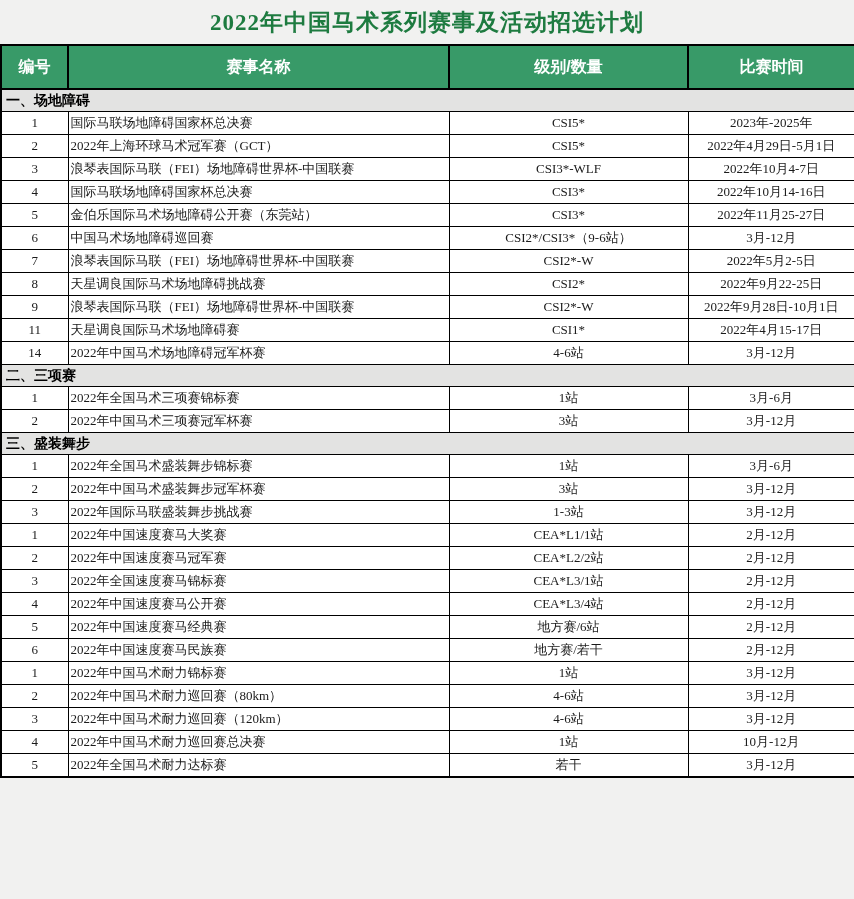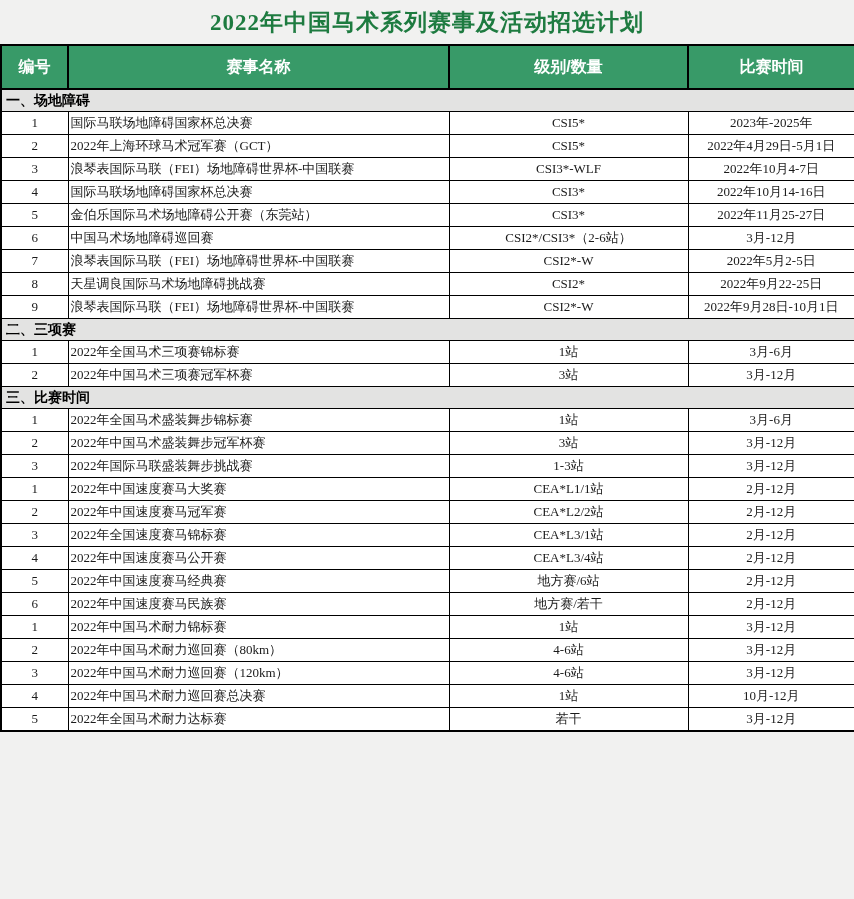--- a/index.html
+++ b/index.html
@@ -119,21 +119,21 @@
   <tr class="data-row">
     <td class="cell-num">5</td>
     <td class="cell-name">金伯乐国际马术场地障碍公开赛（东莞站）</td>
     <td class="cell-level">CSI3*</td>
     <td class="cell-time">2022年11月25-27日</td>
   </tr>
 
   <tr class="data-row">
     <td class="cell-num">6</td>
     <td class="cell-name">中国马术场地障碍巡回赛</td>
-    <td class="cell-level">CSI2*/CSI3*（2-6站）</td>
+    <td class="cell-level">CSI2*/CSI3*（9-6站）</td>
     <td class="cell-time">3月-12月</td>
   </tr>
 
   <tr class="data-row">
     <td class="cell-num">7</td>
     <td class="cell-name">浪琴表国际马联（FEI）场地障碍世界杯-中国联赛</td>
     <td class="cell-level">CSI2*-W</td>
     <td class="cell-time">2022年5月2-5日</td>
   </tr>
 
@@ -145,44 +145,56 @@
   </tr>
 
   <tr class="data-row">
     <td class="cell-num">9</td>
     <td class="cell-name">浪琴表国际马联（FEI）场地障碍世界杯-中国联赛</td>
     <td class="cell-level">CSI2*-W</td>
     <td class="cell-time">2022年9月28日-10月1日</td>
   </tr>
 
 
-
-
-
+  <tr class="data-row">
+    <td class="cell-num">11</td>
+    <td class="cell-name">天星调良国际马术场地障碍赛</td>
+    <td class="cell-level">CSI1*</td>
+    <td class="cell-time">2022年4月15-17日</td>
+  </tr>
+
+
+
+  <tr class="data-row">
+    <td class="cell-num">14</td>
+    <td class="cell-name">2022年中国马术场地障碍冠军杯赛</td>
+    <td class="cell-level">4-6站</td>
+    <td class="cell-time">3月-12月</td>
+  </tr>
 
   <tr class="section-row">
     <td colspan="4">二、三项赛</td>
   </tr>
 
   <tr class="data-row">
     <td class="cell-num">1</td>
     <td class="cell-name">2022年全国马术三项赛锦标赛</td>
     <td class="cell-level">1站</td>
     <td class="cell-time">3月-6月</td>
   </tr>
 
   <tr class="data-row">
     <td class="cell-num">2</td>
     <td class="cell-name">2022年中国马术三项赛冠军杯赛</td>
     <td class="cell-level">3站</td>
     <td class="cell-time">3月-12月</td>
   </tr>
 
   <tr class="section-row">
-    <td colspan="4">三、比赛时间</td>
+    <td colspan="4">三、盛装舞步</td>
   </tr>
 
   <tr class="data-row">
     <td class="cell-num">1</td>
     <td class="cell-name">2022年全国马术盛装舞步锦标赛</td>
     <td class="cell-level">1站</td>
     <td class="cell-time">3月-6月</td>
   </tr>
 
   <tr class="data-row">

